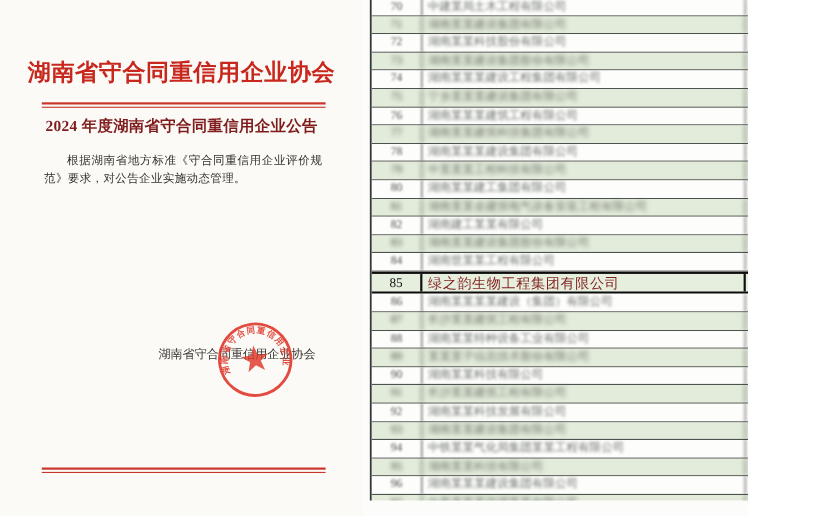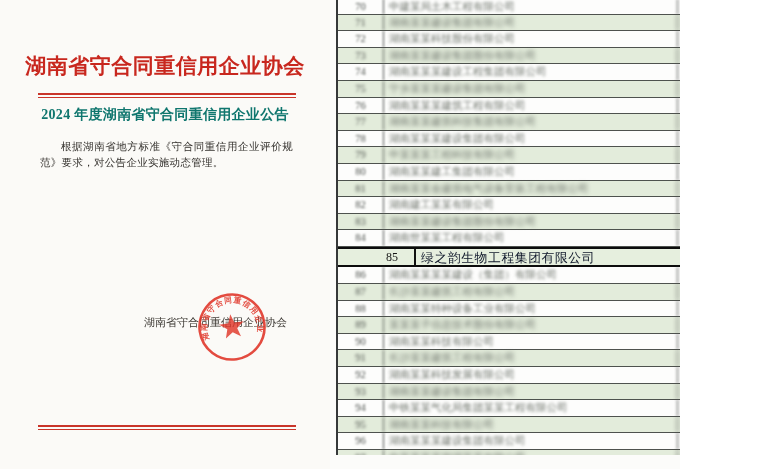--- a/index.html
+++ b/index.html
@@ -19,21 +19,21 @@
     font-size:21px; letter-spacing:.5px; white-space:nowrap;
   }
   .red-rule {
     position:absolute; left:38px; width:258px; height:5px;
     border-top:2px solid #c9352a; border-bottom:1.2px solid #c9352a;
   }
   .red-rule.top { top:93px; }
   .red-rule.bottom { top:425px; }
   .notice-title {
     position:absolute; top:106px; left:0; width:330px;
-    text-align:center; color:#0f766e; font-weight:bold; font-size:14px;
+    text-align:center; color:#7f1d1d; font-weight:bold; font-size:14px;
     letter-spacing:.3px; white-space:nowrap;
   }
   .doc-body {
     position:absolute; top:139px; left:40px; width:253px;
     font-size:10.5px; line-height:15.7px; color:#35322e;
     text-align:justify; letter-spacing:.3px;
   }
   .doc-body p { text-indent:2em; }
   .sig-block {
     position:absolute; top:313px; right:43px; text-align:center;
@@ -72,22 +72,22 @@
   .cen .c1 { filter:blur(1.1px); }
   .cen .c2, .cen .c3 { filter:blur(1.5px); }
   .cen.green .c1 { filter:blur(1.8px); }
   .cen.green .c2, .cen.green .c3 { filter:blur(2px); }
   
   .trow.hl {
     height:20.5px;
     border-top:2.4px solid #0c0c0c; border-bottom:2.4px solid #0c0c0c;
     background:#e6efde;
   }
-  .trow.hl .c1 { font-size:12px; line-height:17.5px; color:#151515; border-right:2px solid #111;margin-left:32px; }
-  .trow.hl .c2 { font-size:12.8px; line-height:18px; color:#0f172a; letter-spacing:.6px; border-right:2px solid #111; }
+  .trow.hl .c1 { font-size:12px; line-height:17.5px; color:#151515; border-right:2px solid #111; }
+  .trow.hl .c2 { font-size:12.8px; line-height:18px; color:#7f1d1d; letter-spacing:.6px; border-right:2px solid #111; }
   .trow.hl .c3 { font-size:12px; line-height:17.5px; color:#151515; }
   .c2 { border-right:1.6px solid #4e524e; }
 </style>
 </head>
 <body>
 
 <div class="stage">
 
   <div class="left-page">
     <div class="org-title">湖南省守合同重信用企业协会</div>

